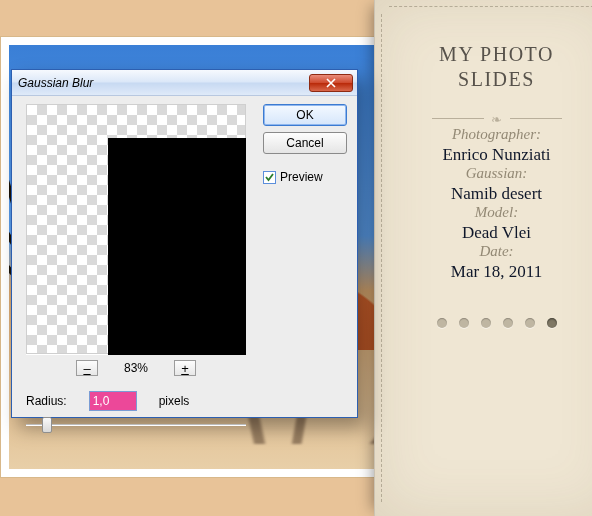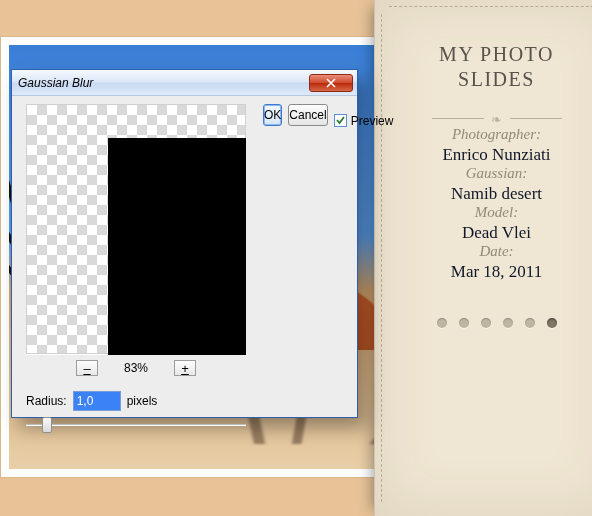--- a/index.html
+++ b/index.html
@@ -209,31 +209,31 @@
     background: linear-gradient(#fdfdfd,#e7e7e7);
     display: flex; align-items: center; justify-content: center;
     font-size: 13px; line-height: 1;
     cursor: pointer;
     text-decoration: underline;
   }
   .zoom-label { min-width: 40px; text-align: center; }
   .radius-row {
     position: absolute;
     left: 14px; top: 295px;
-    display: flex; align-items: center; gap: 6px;
+    display: flex; align-items: center; gap: 22px;
   }
   .num-input {
     width: 48px; height: 20px;
     border: 1px solid #7a9cd4;
     background: #fff;
     padding: 1px 3px;
     font: 12px "Segoe UI", Tahoma, sans-serif;
   }
   .num-input.selected {
-    background: #3b82f6;
+    background: #ec4899;
     color: #fff;
   }
   
   .slider {
     position: absolute;
     left: 14px; top: 320px;
     width: 220px; height: 18px;
   }
   .slider-track {
     position: absolute; left: 0; right: 0; top: 8px;
@@ -246,40 +246,40 @@
     background: linear-gradient(#fafafa,#d9d9d9);
     border: 1px solid #8f8f8f;
     border-radius: 2px;
     cursor: pointer;
   }
   
   .side-col {
     position: absolute;
     right: 10px; top: 8px;
     width: 84px;
-    display: flex; flex-direction: row; gap: 6px;
+    display: flex; flex-direction: column; gap: 6px;
     align-items: stretch;
   }
   .win-btn {
     height: 22px;
     border: 1px solid #8a8a8a;
     border-radius: 3px;
     background: linear-gradient(#fdfdfd,#e5e5e5);
     font: 12px "Segoe UI", Tahoma, sans-serif;
     cursor: pointer;
     text-align: center;
   }
   .win-btn.default {
     border-color: #3c7bd1;
     box-shadow: 0 0 0 1px #8fb7ef inset;
     background: linear-gradient(#f4f9ff,#d6e6fb);
   }
   .check-row {
     margin-top: 10px;
-    display: flex; gap: 4px;
+    display: flex; align-items: center; gap: 4px;
     font: 12px "Segoe UI", Tahoma, sans-serif;
   }
   .checkbox {
     width: 13px; height: 13px;
     border: 1px solid #5b8edb;
     background: #fff;
     display: inline-flex; align-items: center; justify-content: center;
     cursor: pointer;
   }
   .checkbox svg { display: block; }

